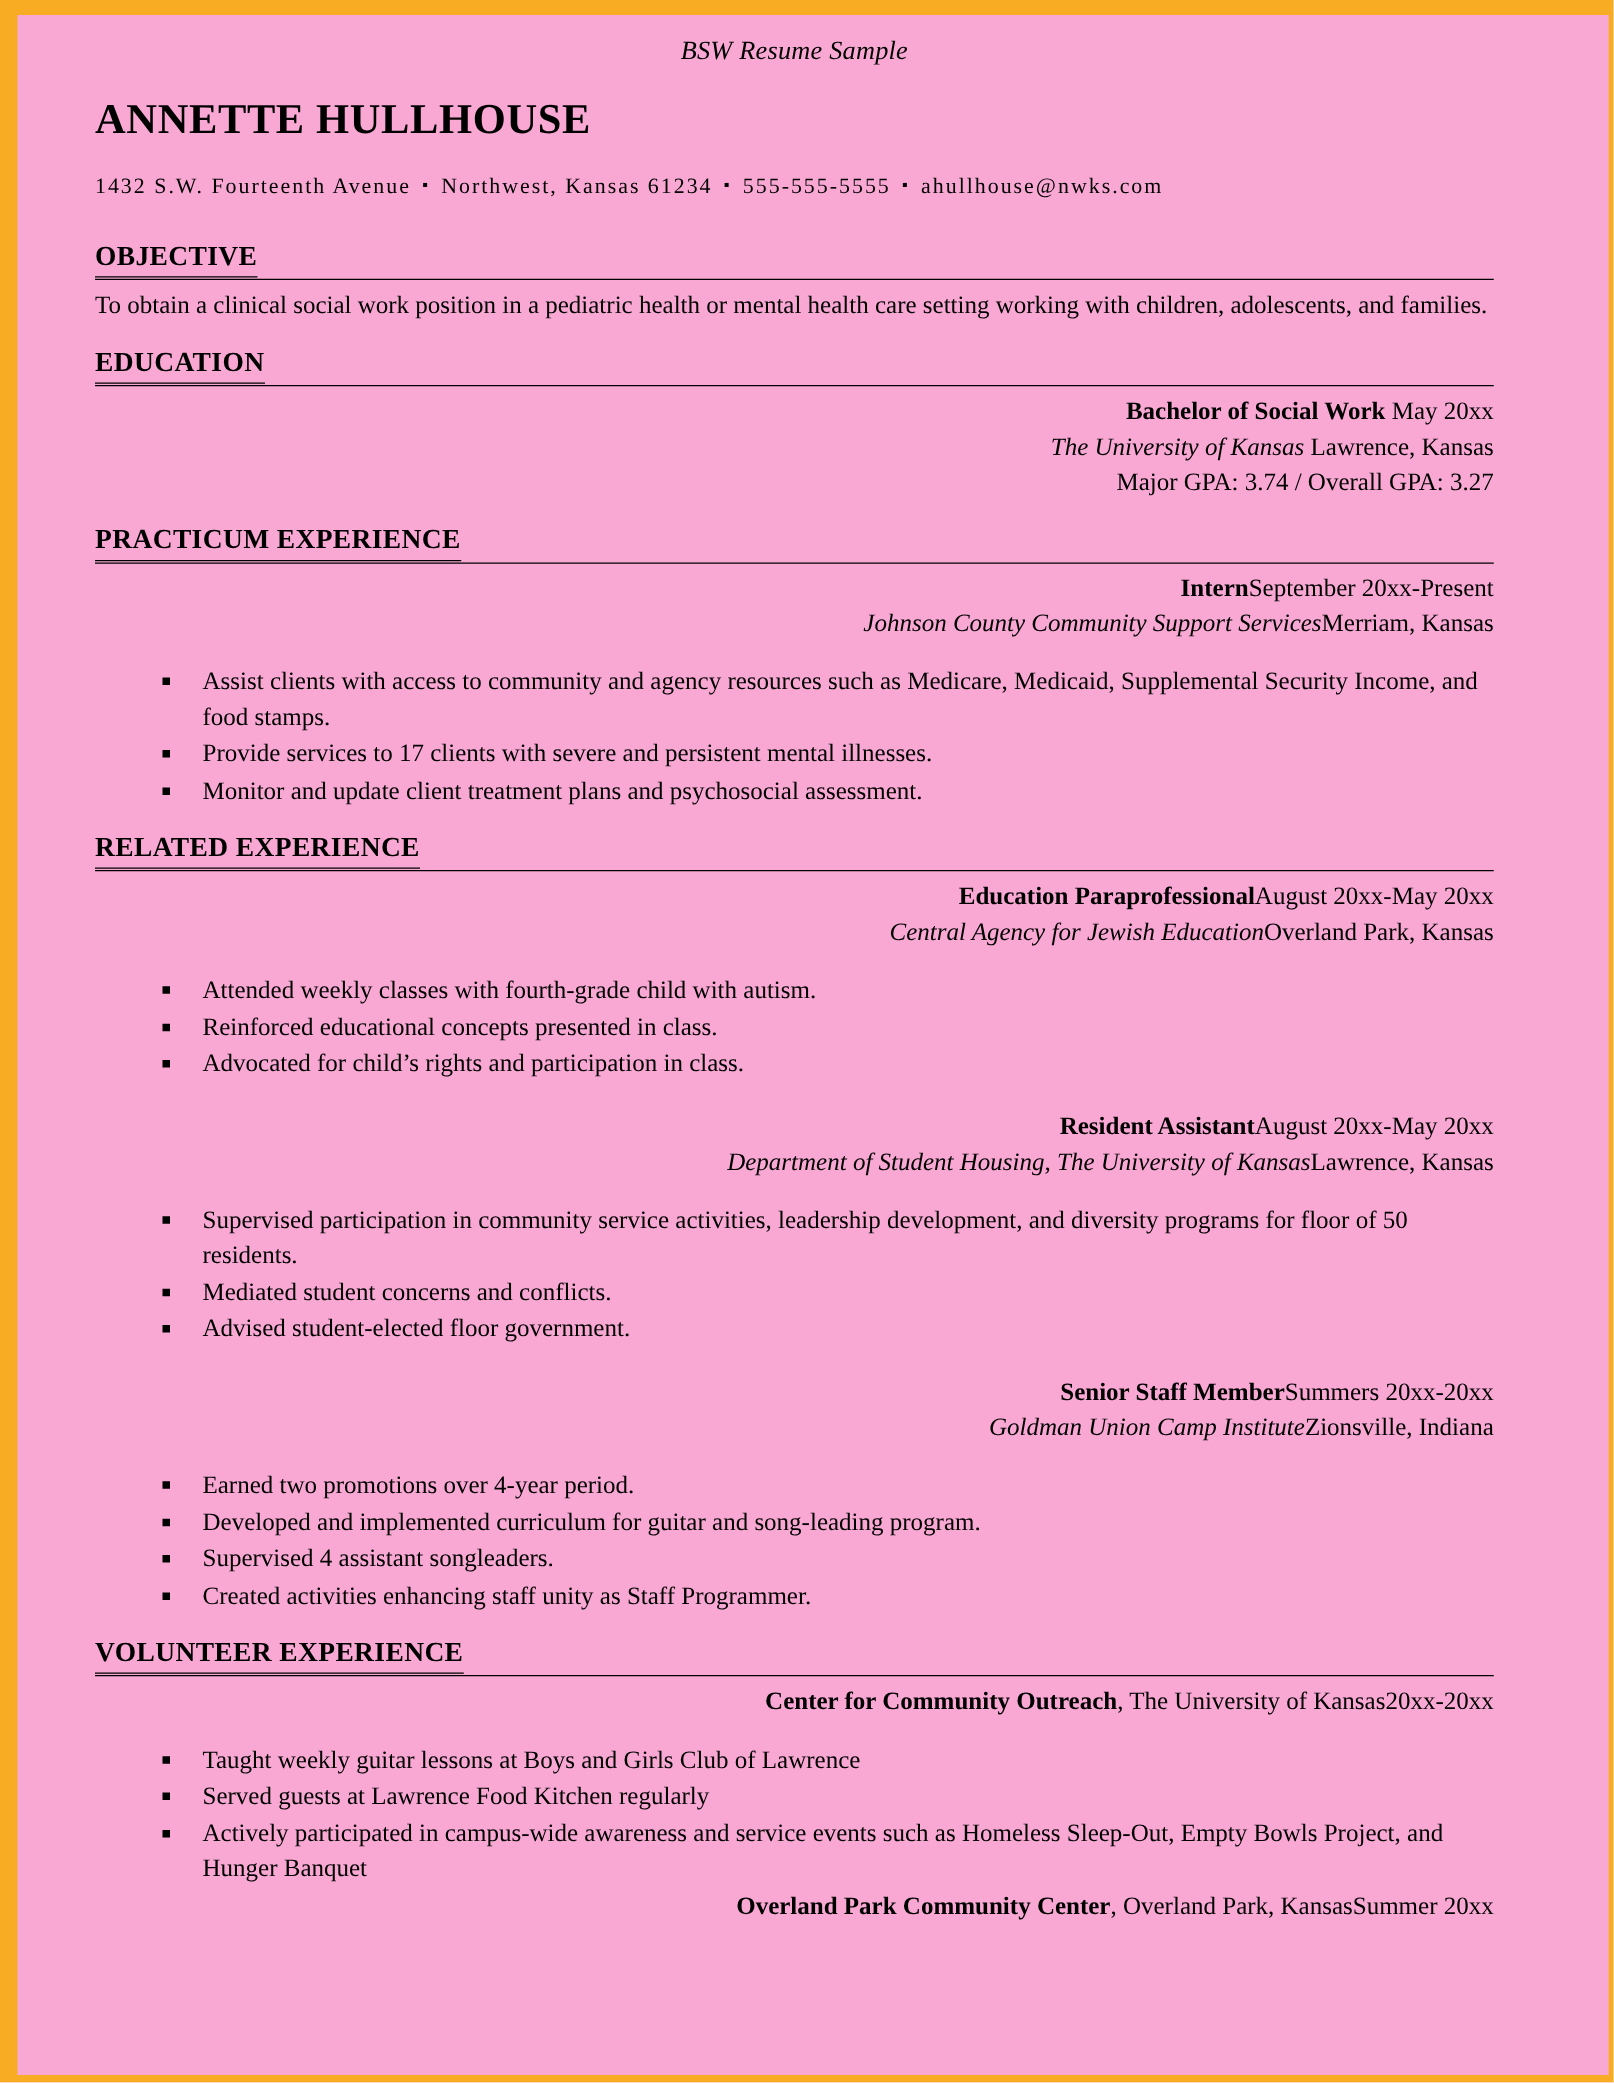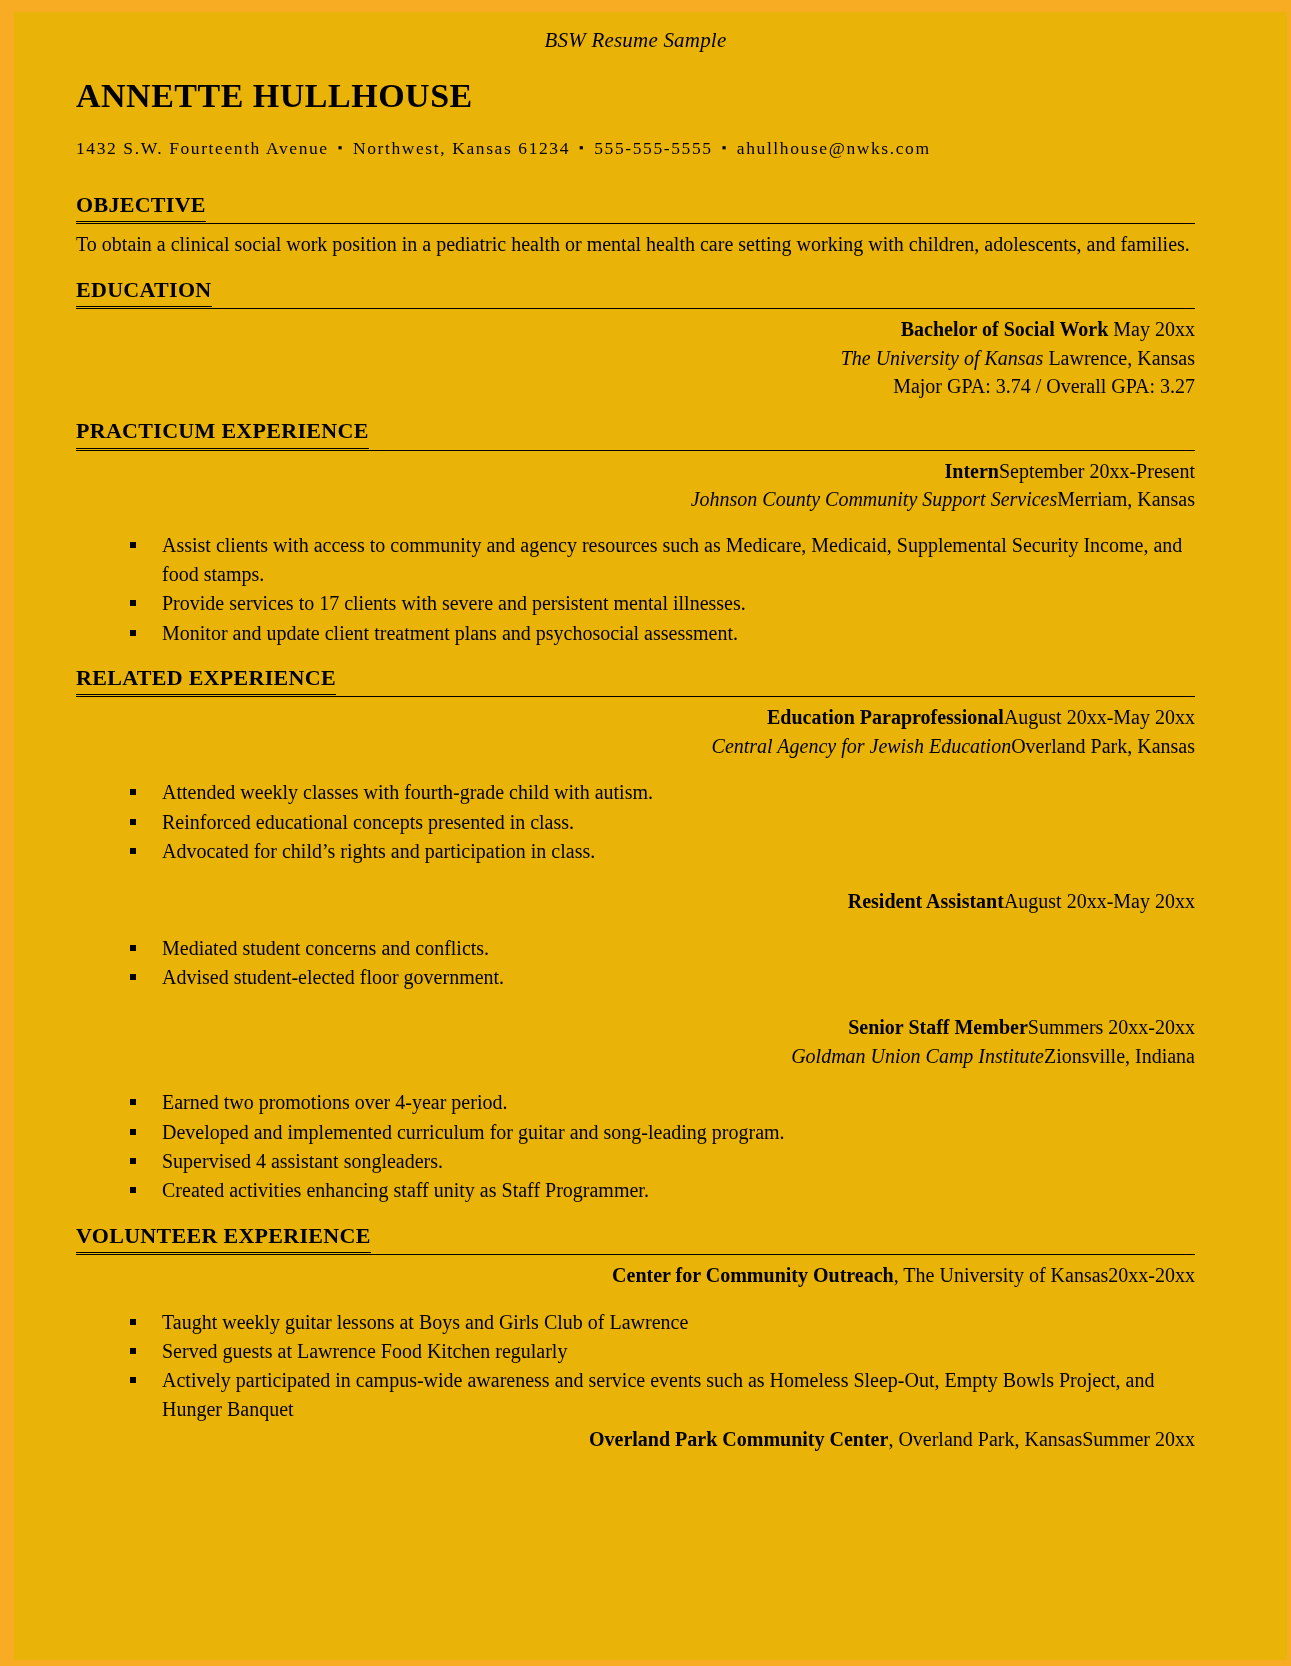--- a/index.html
+++ b/index.html
@@ -21,21 +21,21 @@
     height: 1666px;
     box-sizing: border-box;
     background: #f7ac23;
     padding: 12px 4px 6px 14px;
   }
   #page-sheet {
     position: relative;
     width: 100%;
     height: 100%;
     box-sizing: border-box;
-    background: #eab308;
+    background: #f9a8d4;
     padding: 0;
     overflow: hidden;
   }
 
   .content {
     position: relative;
     box-sizing: border-box;
     padding: 14px 92px 0 62px;
     font-size: 20px;
     line-height: 1.38;
@@ -197,21 +197,23 @@
               <div class="row-wrap"><span class="title">Education Paraprofessional</span><span class="right">August 20xx-May 20xx</span></div>
               <div class="row-wrap"><span class="org">Central Agency for Jewish Education</span><span class="right">Overland Park, Kansas</span></div>
               <ul class="bullets">
                 <li>Attended weekly classes with fourth-grade child with autism.</li>
                 <li>Reinforced educational concepts presented in class.</li>
                 <li>Advocated for child’s rights and participation in class.</li>
               </ul>
             </div>
             <div class="entry">
               <div class="row-wrap"><span class="title">Resident Assistant</span><span class="right">August 20xx-May 20xx</span></div>
-              <ul class="bullets">
+              <div class="row-wrap"><span class="org">Department of Student Housing, The University of Kansas</span><span class="right">Lawrence, Kansas</span></div>
+              <ul class="bullets">
+                <li>Supervised participation in community service activities, leadership development, and diversity programs for floor of 50 residents.</li>
                 <li>Mediated student concerns and conflicts.</li>
                 <li>Advised student-elected floor government.</li>
               </ul>
             </div>
             <div class="entry">
               <div class="row-wrap"><span class="title">Senior Staff Member</span><span class="right">Summers 20xx-20xx</span></div>
               <div class="row-wrap"><span class="org">Goldman Union Camp Institute</span><span class="right">Zionsville, Indiana</span></div>
               <ul class="bullets">
                 <li>Earned two promotions over 4-year period.</li>
                 <li>Developed and implemented curriculum for guitar and song-leading program.</li>

